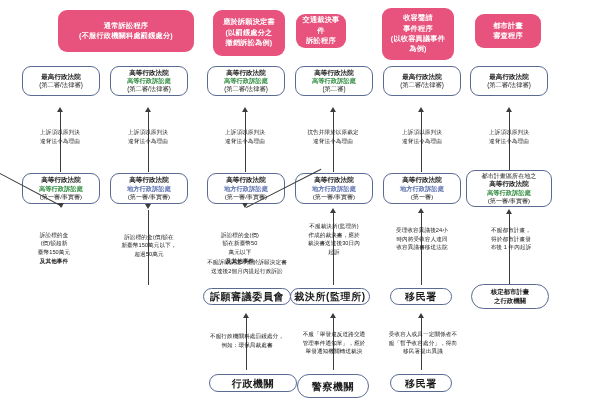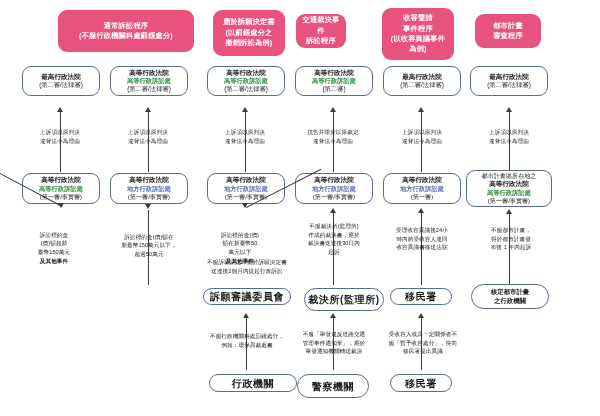--- a/index.html
+++ b/index.html
@@ -263,21 +263,21 @@
 時內將受收容人連同
 收容異議書移送法院</div>
   <div class="ann" style="left:469px;top:226px;width:84px;">不服都市計畫，
 得於都市計畫發
 布後 1 年內起訴</div>
 
   <div class="node stadium" style="left:203px;top:288px;width:88px;height:17px;">
     <div class="l1">訴願審議委員會</div>
   </div>
 
-  <div class="node stadium" style="left:304px;top:288px;width:80px;height:23px;">
+  <div class="node stadium" style="left:290px;top:288px;width:80px;height:17px;">
     <div class="l1">裁決所(監理所)</div>
   </div>
 
   <div class="node stadium" style="left:390px;top:288px;width:62px;height:17px;">
     <div class="l1">移民署</div>
   </div>
 
   <div class="node stadium" style="left:471px;top:284px;width:78px;height:25px;">
     <div class="l2" style="white-space:pre-line;font-weight:bold;font-size:6.4px;line-height:1.35;">核定都市計畫
 之行政機關</div>

